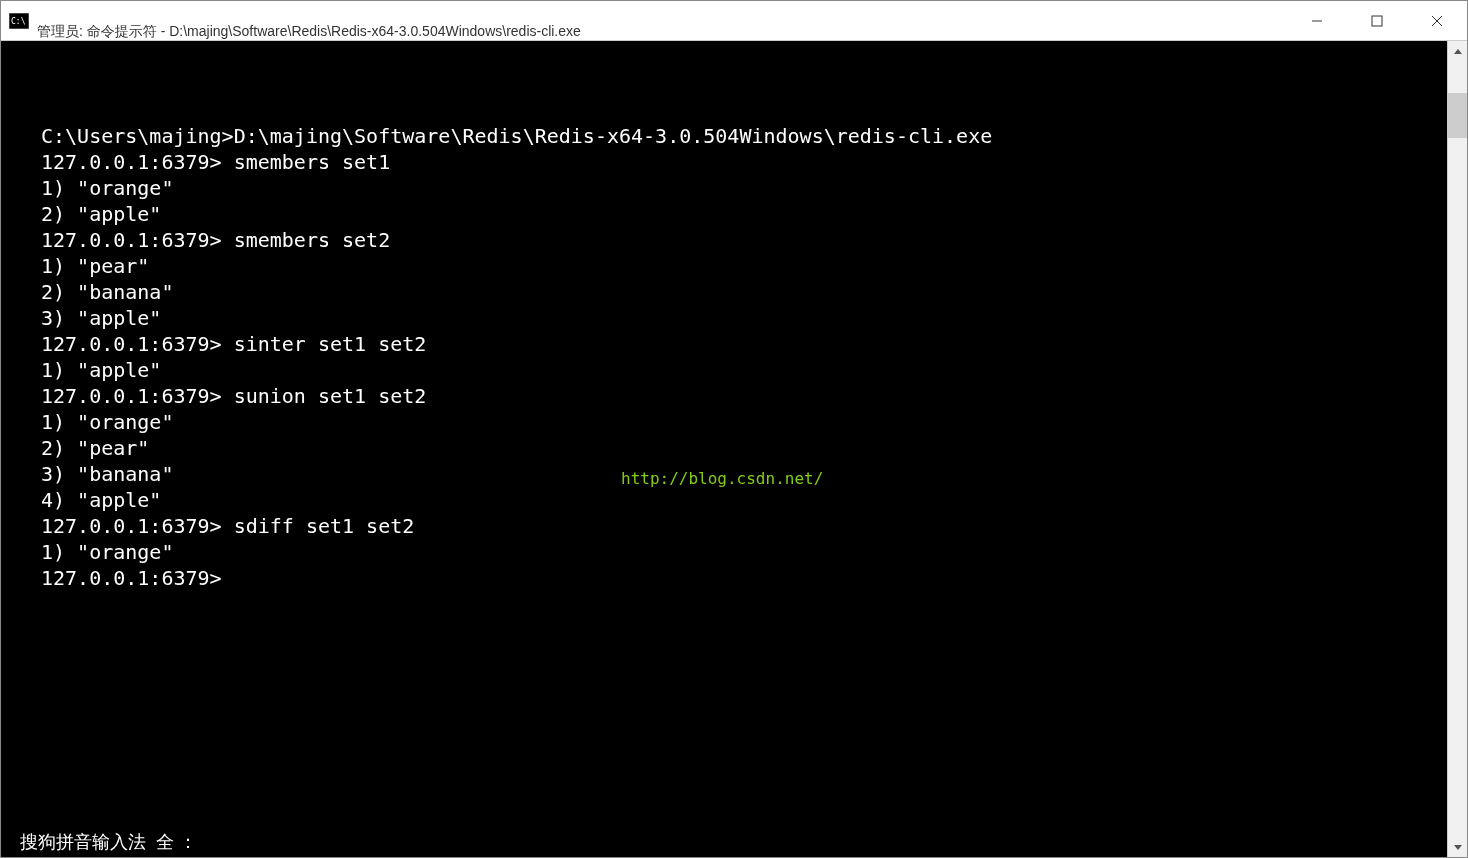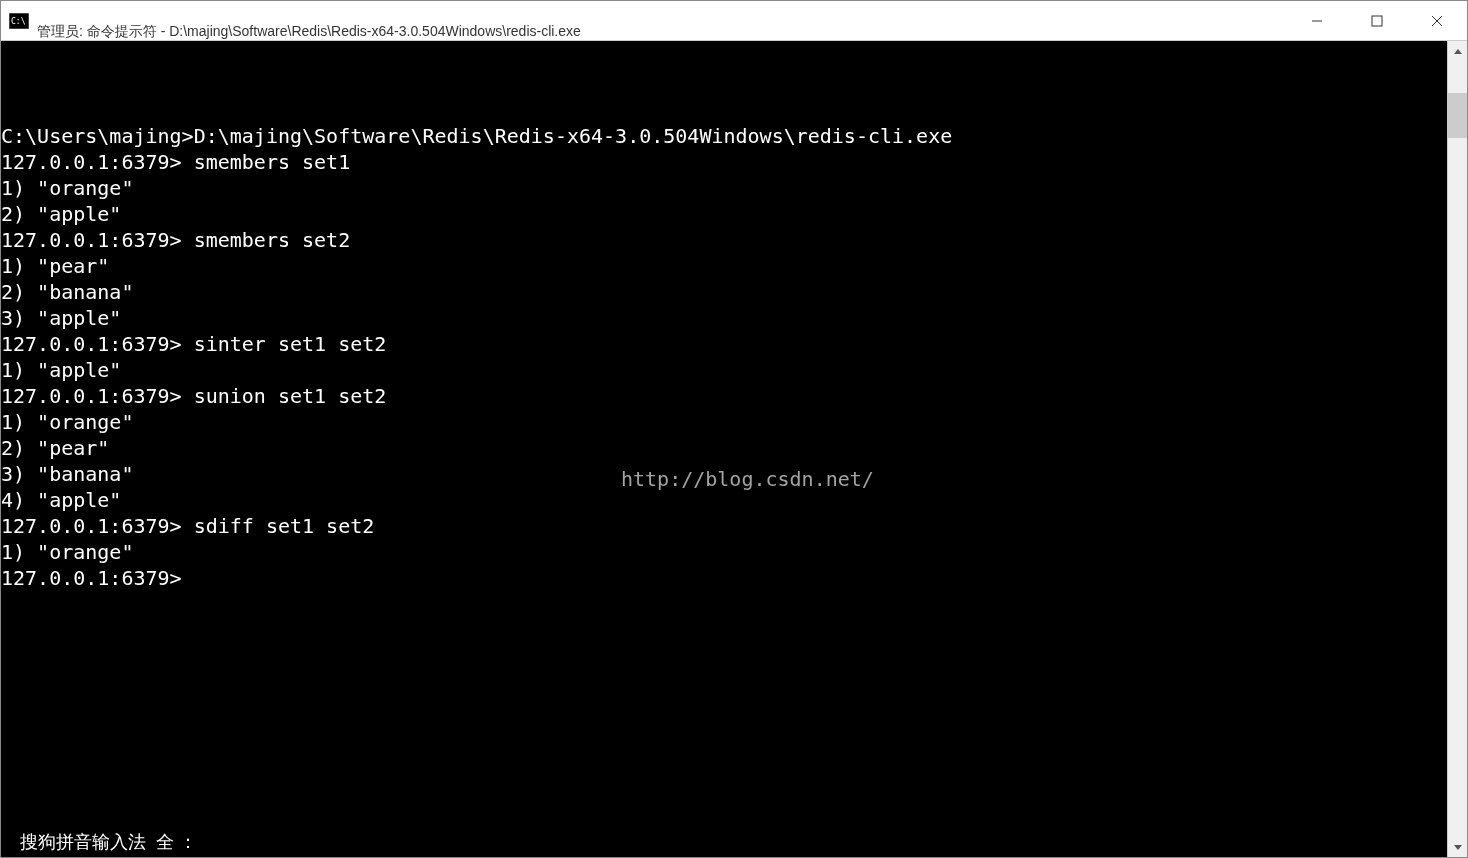--- a/index.html
+++ b/index.html
@@ -81,27 +81,28 @@
       line-height: 26px;
       padding: 30px 0 0 0;
       font-family: "NSimSun", "SimSun", "Consolas", monospace;
       white-space: pre;
       overflow: hidden;
       position: relative;
     }
     .terminal-line {
       display: block;
       white-space: pre;
+      margin-left: 40px;
     }
     .watermark {
       position: absolute;
       top: 425px;
       left: 620px;
-      color: #a3a3a3;
-      font-size: 20px;
+      color: #84cc16;
+      font-size: 16px;
       font-family: "Consolas", monospace;
       pointer-events: none;
     }
     .scrollbar {
       width: 20px;
       background: #f0f0f0;
       position: relative;
       border-left: 1px solid #ccc;
     }
     .scroll-arrow {

